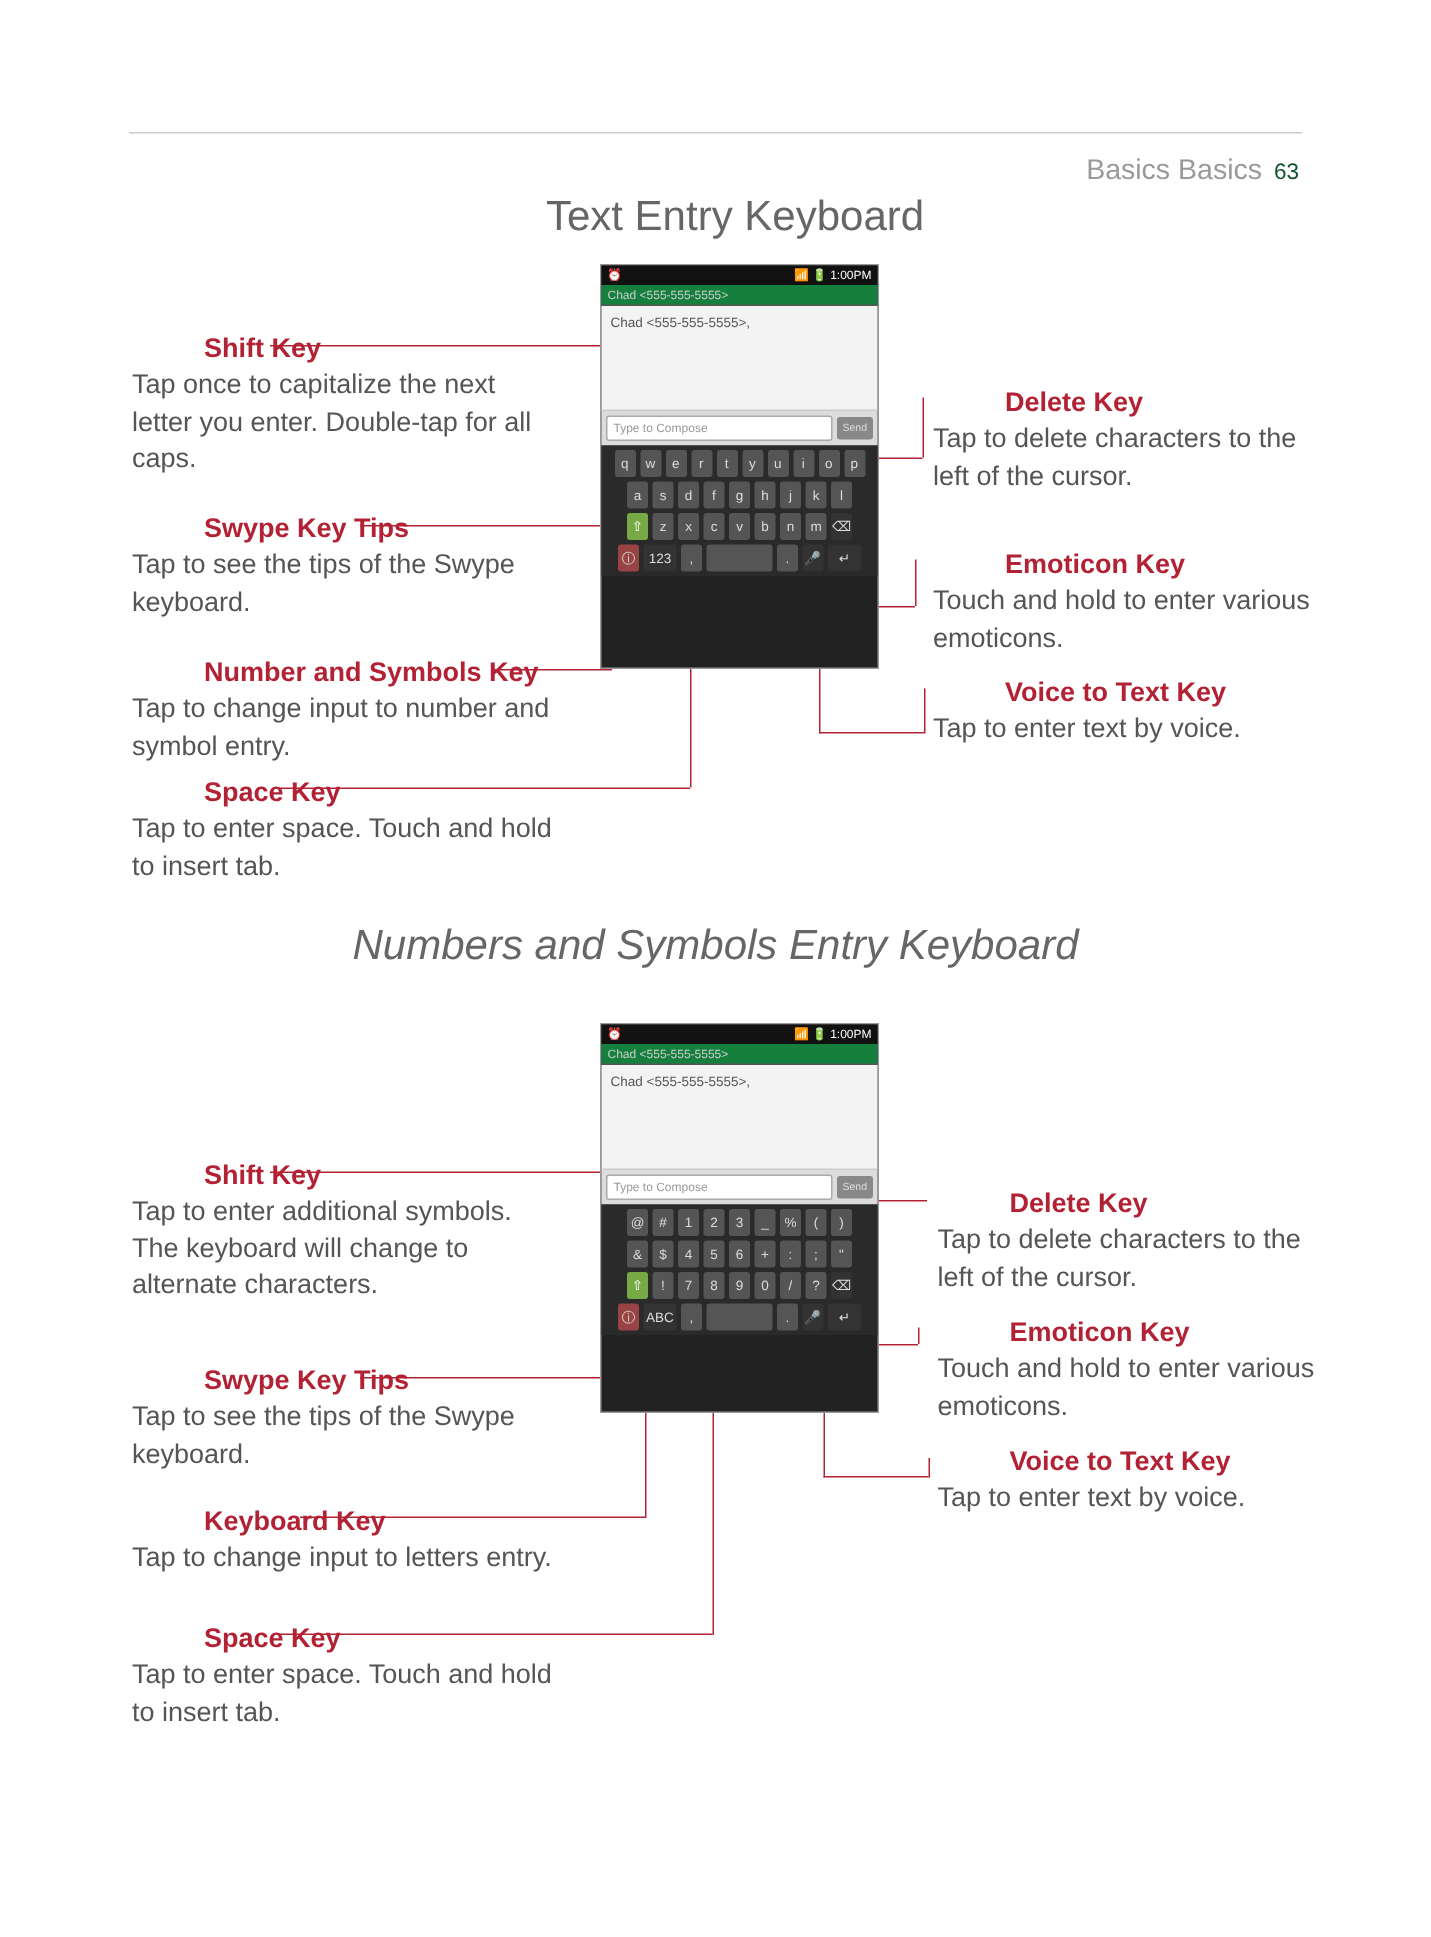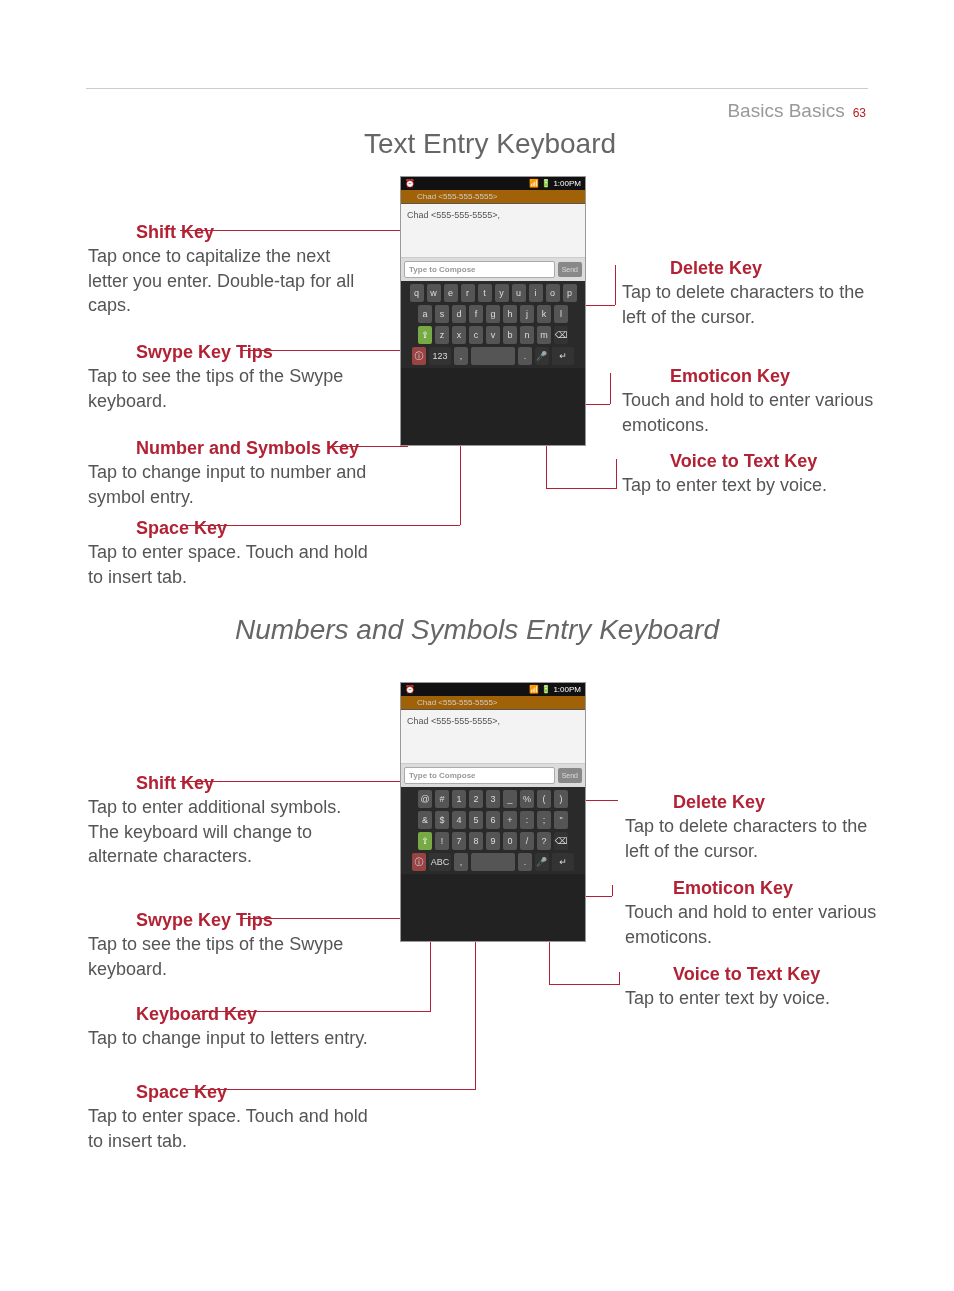--- a/index.html
+++ b/index.html
@@ -14,21 +14,21 @@
   .page-header {
     position: absolute;
     top: 58px;
     right: 88px;
     display:flex;
     align-items:baseline;
     gap:8px;
     font-size: 19px;
     color: #999;
   }
-  .page-header .num { font-size:12px; color:#b91c1c;margin-top:48px; }
+  .page-header .num { font-size:15px; color:#14532d;margin-top:48px; }
   .hr {
     position:absolute;
     top: 88px;
     left: 86px;
     right: 86px;
     height:1px;
     background:#ccc;
   }
   .section-title {
     position:absolute;
@@ -85,43 +85,42 @@
   }
   #phone1 { left:400px; top:176px; height:270px; }
   #phone2 { left:400px; top:682px; height:260px; }
   .phone .statusbar {
     background:#111; color:#fff;
     display:flex; justify-content:space-between;
     padding:2px 4px; font-size:8px;
   }
   .phone .statusbar .rt { display:flex; gap:2px; align-items:center; }
   .phone .titlebar {
-    background:#a16207; color:#ccc;
-    padding:2px 16px; font-size:8px;
+    background:#15803d; color:#ccc;
+    padding:2px 4px; font-size:8px;
     border-bottom:1px solid #555;
   }
   .phone .msgarea {
     background:#f3f3f3;
     padding:6px;
-    height:54px;
+    height:70px;
     border-bottom:1px solid #ccc;
     color:#555;
     font-size:9px;
   }
   .phone .compose {
     background:#dcdcdc;
     display:flex; align-items:center;
     padding:3px;
     gap:3px;
   }
   .phone .compose .inp {
     flex:1; background:#fff; border:1px solid #aaa;
     padding:3px 4px; color:#999; font-size:8px;
     border-radius:2px;
-    font-weight:bold;
   }
   .phone .compose .btn {
     background:#888; color:#ddd; font-size:7px;
     padding:4px 4px; border-radius:2px;
   }
   .phone .kb {
     background:#2a2a2a;
     padding:3px;
     display:flex; flex-direction:column; gap:3px;
   }

